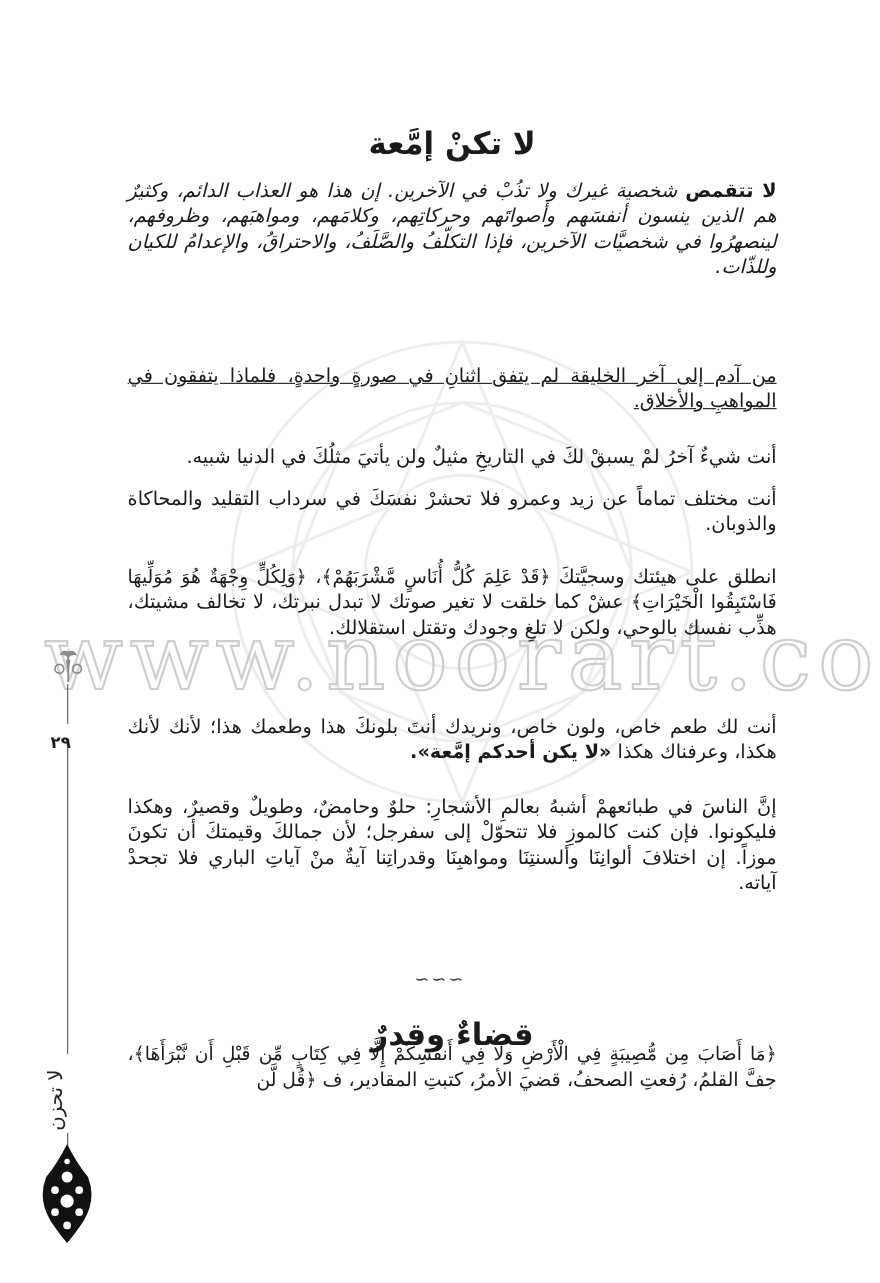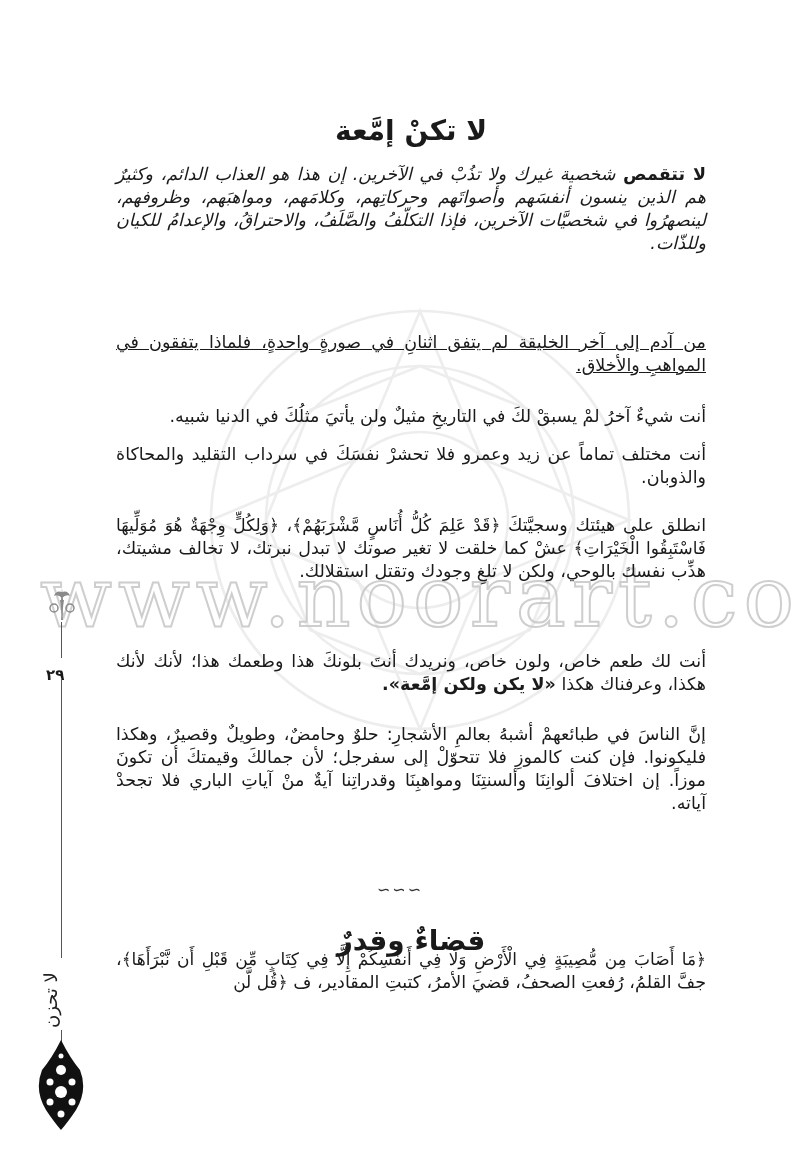--- a/index.html
+++ b/index.html
@@ -77,21 +77,21 @@
 
   <div class="para" style="top:443px;">
     <span>أنت مختلف تماماً عن زيد وعمرو فلا تحشرْ نفسَكَ في سرداب التقليد والمحاكاة والذوبان.</span>
   </div>
 
   <div class="para" style="top:514px;">
     <span>انطلق على هيئتك وسجيَّتكَ </span><span class="quote">﴿قَدْ عَلِمَ كُلُّ أُنَاسٍ مَّشْرَبَهُمْ﴾</span><span>، </span><span class="quote">﴿وَلِكُلٍّ وِجْهَةٌ هُوَ مُوَلِّيهَا فَاسْتَبِقُوا الْخَيْرَاتِ﴾</span><span> عشْ كما خلقت لا تغير صوتك لا تبدل نبرتك، لا تخالف مشيتك، هذِّب نفسك بالوحي، ولكن لا تلغِ وجودك وتقتل استقلالك.</span>
   </div>
 
   <div class="para" style="top:650px;">
-    <span>أنت لك طعم خاص، ولون خاص، ونريدك أنتَ بلونكَ هذا وطعمك هذا؛ لأنك لأنك هكذا، وعرفناك هكذا </span><span class="bold">«لا يكن ولكن إمَّعة».</span>
+    <span>أنت لك طعم خاص، ولون خاص، ونريدك أنتَ بلونكَ هذا وطعمك هذا؛ لأنك لأنك هكذا، وعرفناك هكذا </span><span class="bold">«لا يكن أحدكم إمَّعة».</span>
   </div>
 
   <div class="para" style="top:723px;">
     <span>إنَّ الناسَ في طبائعهمْ أشبهُ بعالمِ الأشجارِ: حلوٌ وحامضٌ، وطويلٌ وقصيرٌ، وهكذا فليكونوا. فإن كنت كالموزِ فلا تتحوّلْ إلى سفرجل؛ لأن جمالكَ وقيمتكَ أن تكونَ موزاً. إن اختلافَ ألوانِنَا وألسنتِنَا ومواهبِنَا وقدراتِنا آيةٌ منْ آياتِ الباري فلا تجحدْ آياته.</span>
   </div>
 
   <div class="divider">∽∽∽</div>
 
   <div class="title" style="top:924px;">قضاءٌ وقدرٌ</div>
 

